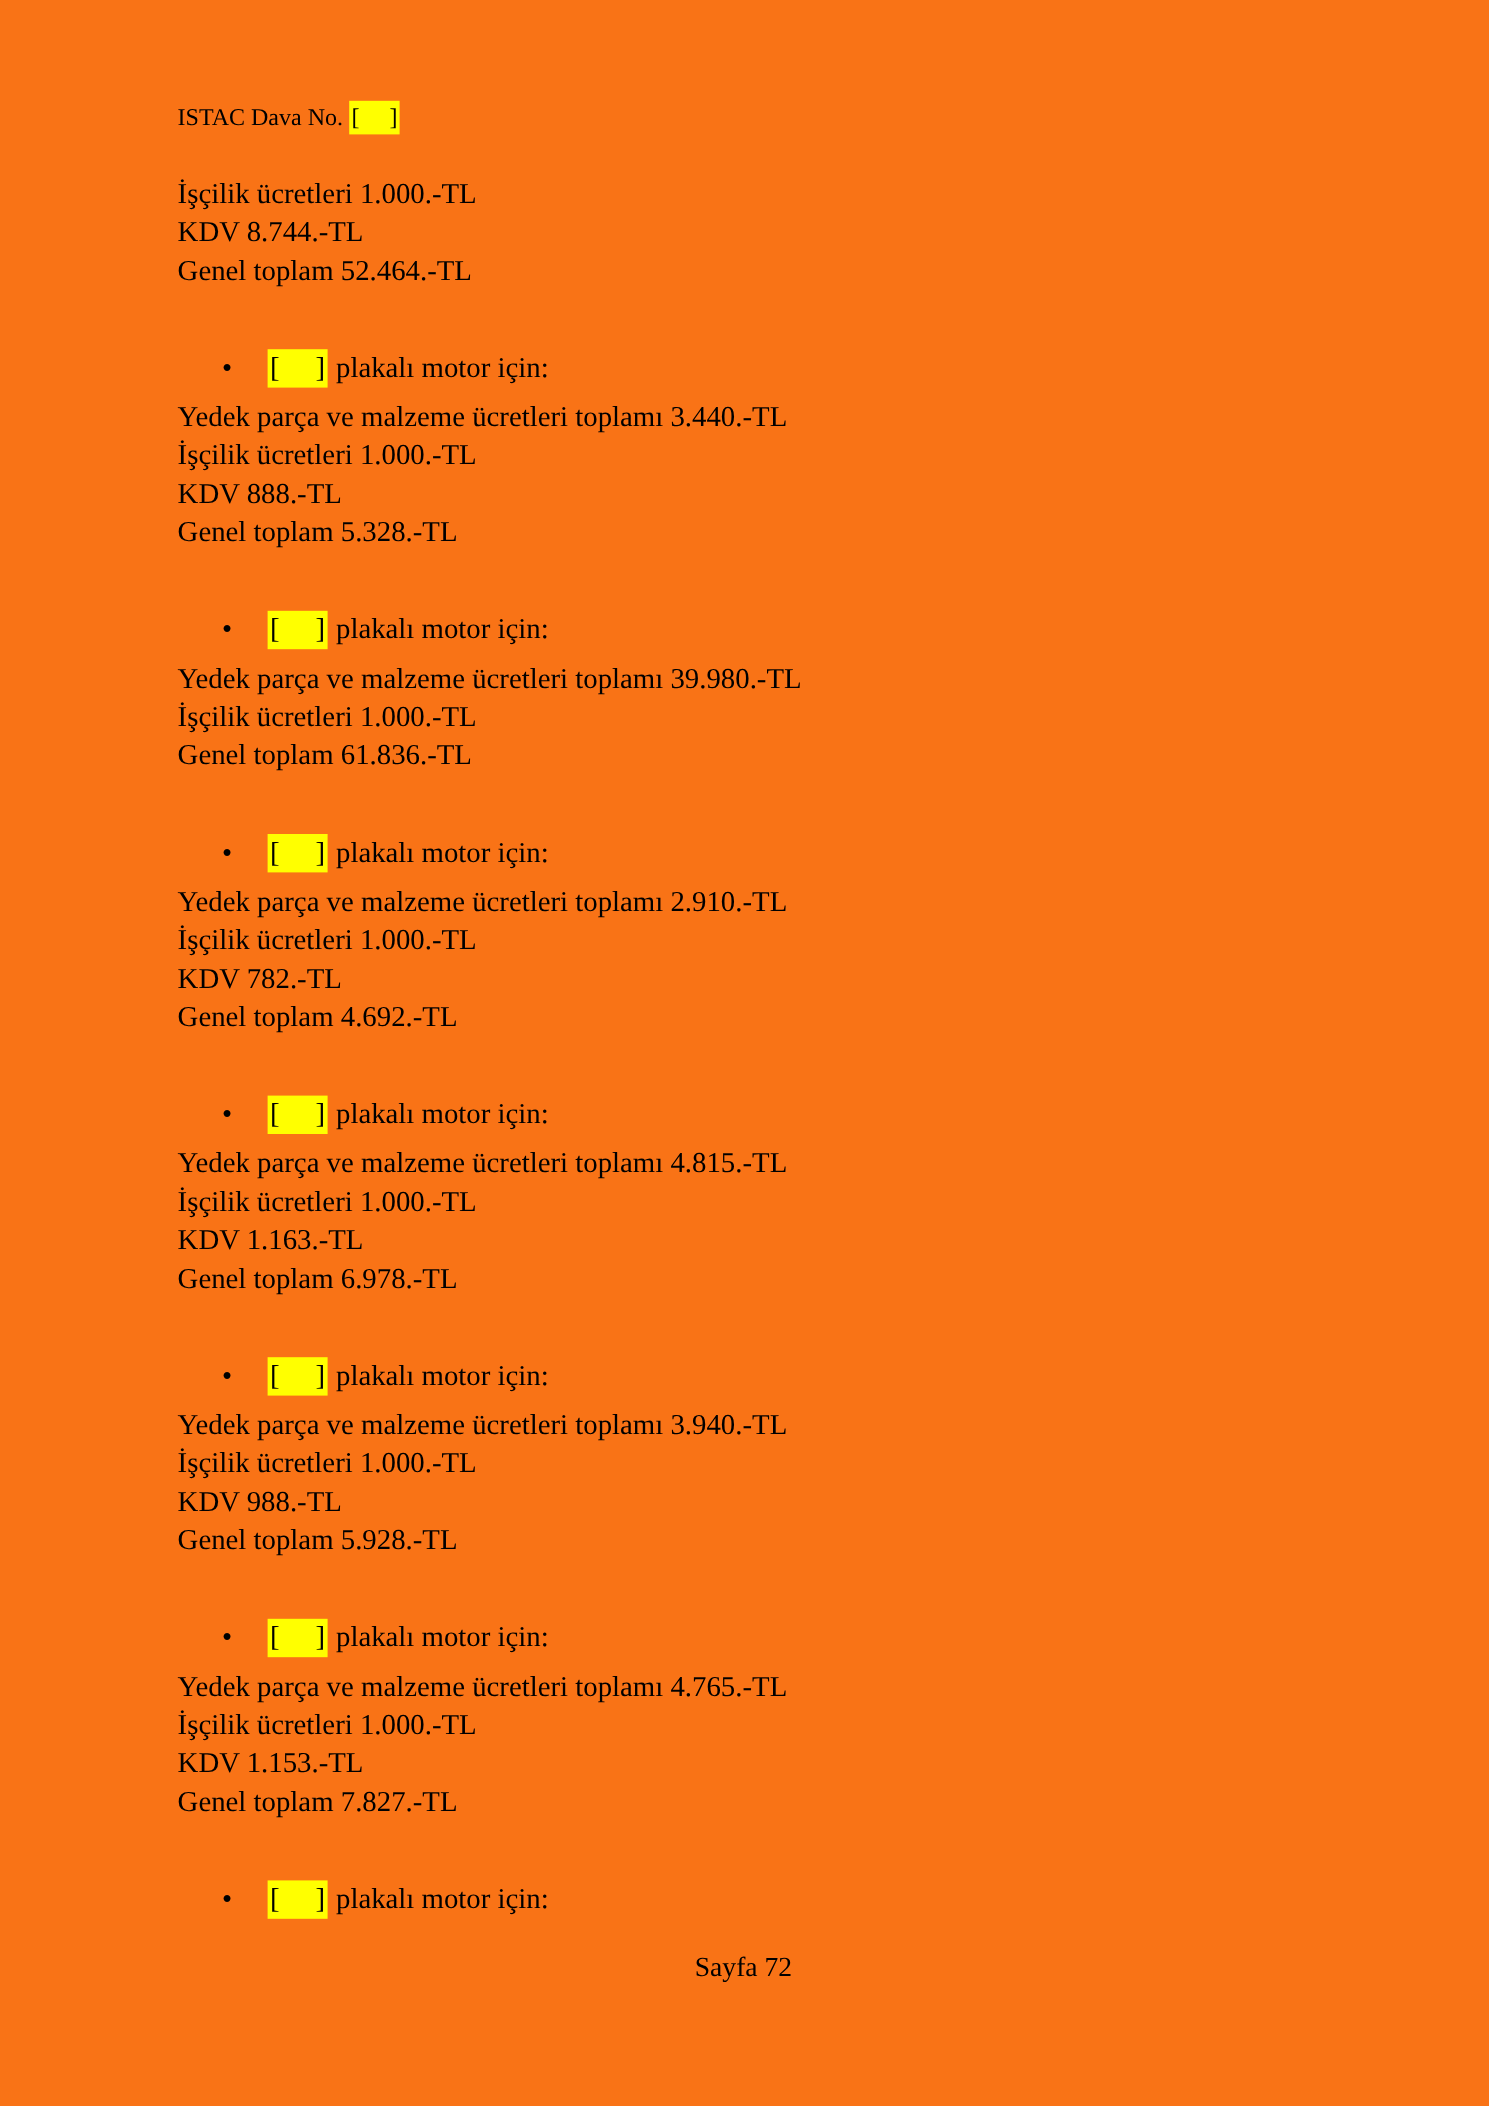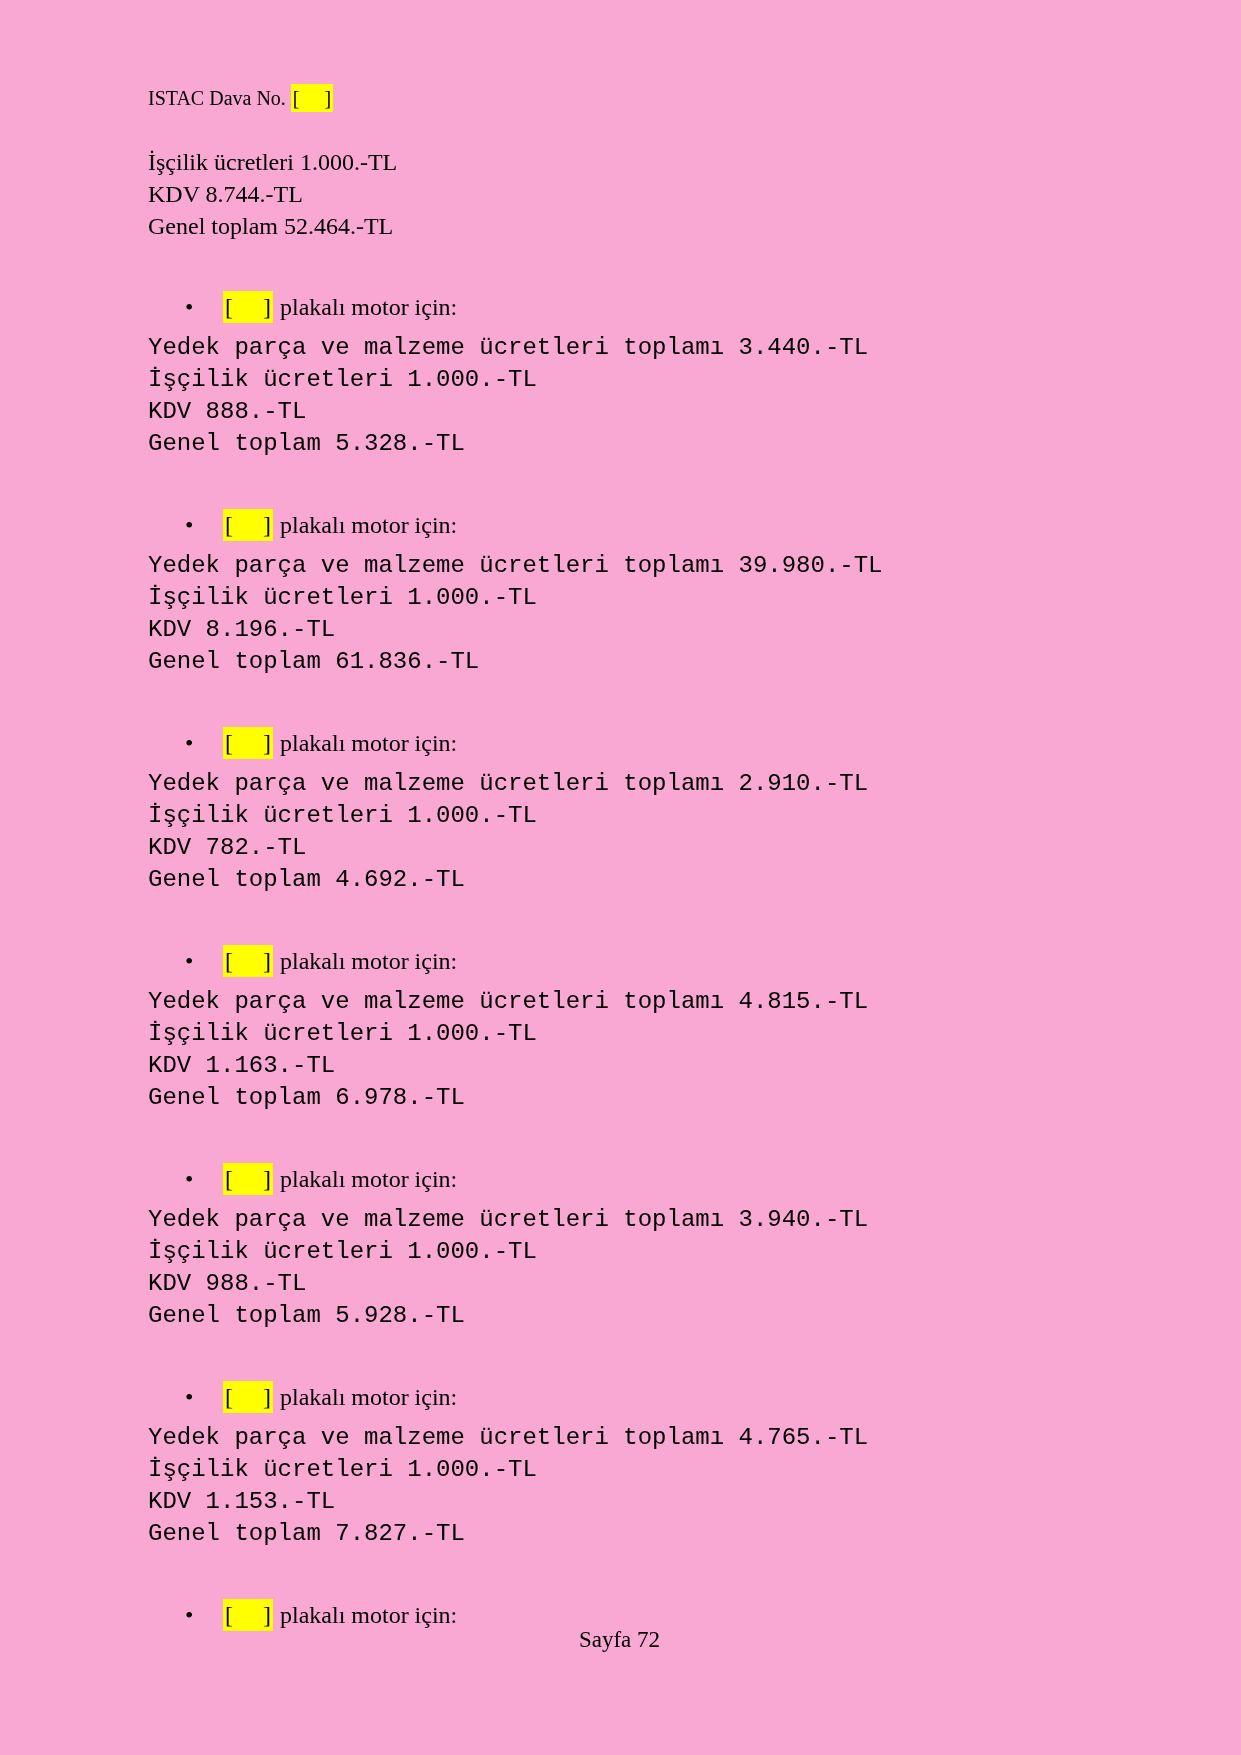--- a/index.html
+++ b/index.html
@@ -2,21 +2,21 @@
 <html style="--hl: #ffff00;"><head>
 <meta charset="utf-8">
 <style>
   :root { --hl: #ffff00; }
   * { box-sizing: border-box; }
   html, body { margin: 0; padding: 0; background: #ffffff; }
   .page {
     position: relative;
     width: 1241px;
     height: 1755px;
-    background: #f9a8d4;
+    background: #f97316;
     color: #000000;
     font-family: "Liberation Serif", "DejaVu Serif", serif;
     padding: 82px 150px 0 148px;
     overflow: hidden;
   }
   .header-line {
     font-size: 20px;
     line-height: 32px;
     white-space: nowrap;
   }
@@ -32,21 +32,21 @@
   }
   .text-block .line { white-space: nowrap; }
   .bullet-line {
     margin-top: 49px;
     margin-bottom: 9px;
     padding-left: 37px;
     font-size: 24px;
     line-height: 32px;
     white-space: nowrap;
   }
-  .bullet-line + .text-block { margin-top: 0; font-family: Liberation Mono, monospace; }
+  .bullet-line + .text-block { margin-top: 0; }
   .bullet-marker {
     display: inline-block;
     width: 38px;
   }
   .bullet-marker::before { content: "\2022"; }
   .bullet-text { margin-left: 7px; }
   .footer {
     position: absolute;
     left: 0;
     right: 2px;
@@ -81,21 +81,20 @@
     <div class="line">KDV 888.-TL</div>
     <div class="line">Genel toplam 5.328.-TL</div>
   </div>
 
   <div class="bullet-line">
     <span class="bullet-marker"></span><span class="hl">[&nbsp;&nbsp;&nbsp;&nbsp;&nbsp;]</span><span class="bullet-text">plakalı motor için:</span>
   </div>
   <div class="text-block">
     <div class="line">Yedek parça ve malzeme ücretleri toplamı 39.980.-TL</div>
     <div class="line">İşçilik ücretleri 1.000.-TL</div>
-    <div class="line">KDV 8.196.-TL</div>
     <div class="line">Genel toplam 61.836.-TL</div>
   </div>
 
   <div class="bullet-line">
     <span class="bullet-marker"></span><span class="hl">[&nbsp;&nbsp;&nbsp;&nbsp;&nbsp;]</span><span class="bullet-text">plakalı motor için:</span>
   </div>
   <div class="text-block">
     <div class="line">Yedek parça ve malzeme ücretleri toplamı 2.910.-TL</div>
     <div class="line">İşçilik ücretleri 1.000.-TL</div>
     <div class="line">KDV 782.-TL</div>

